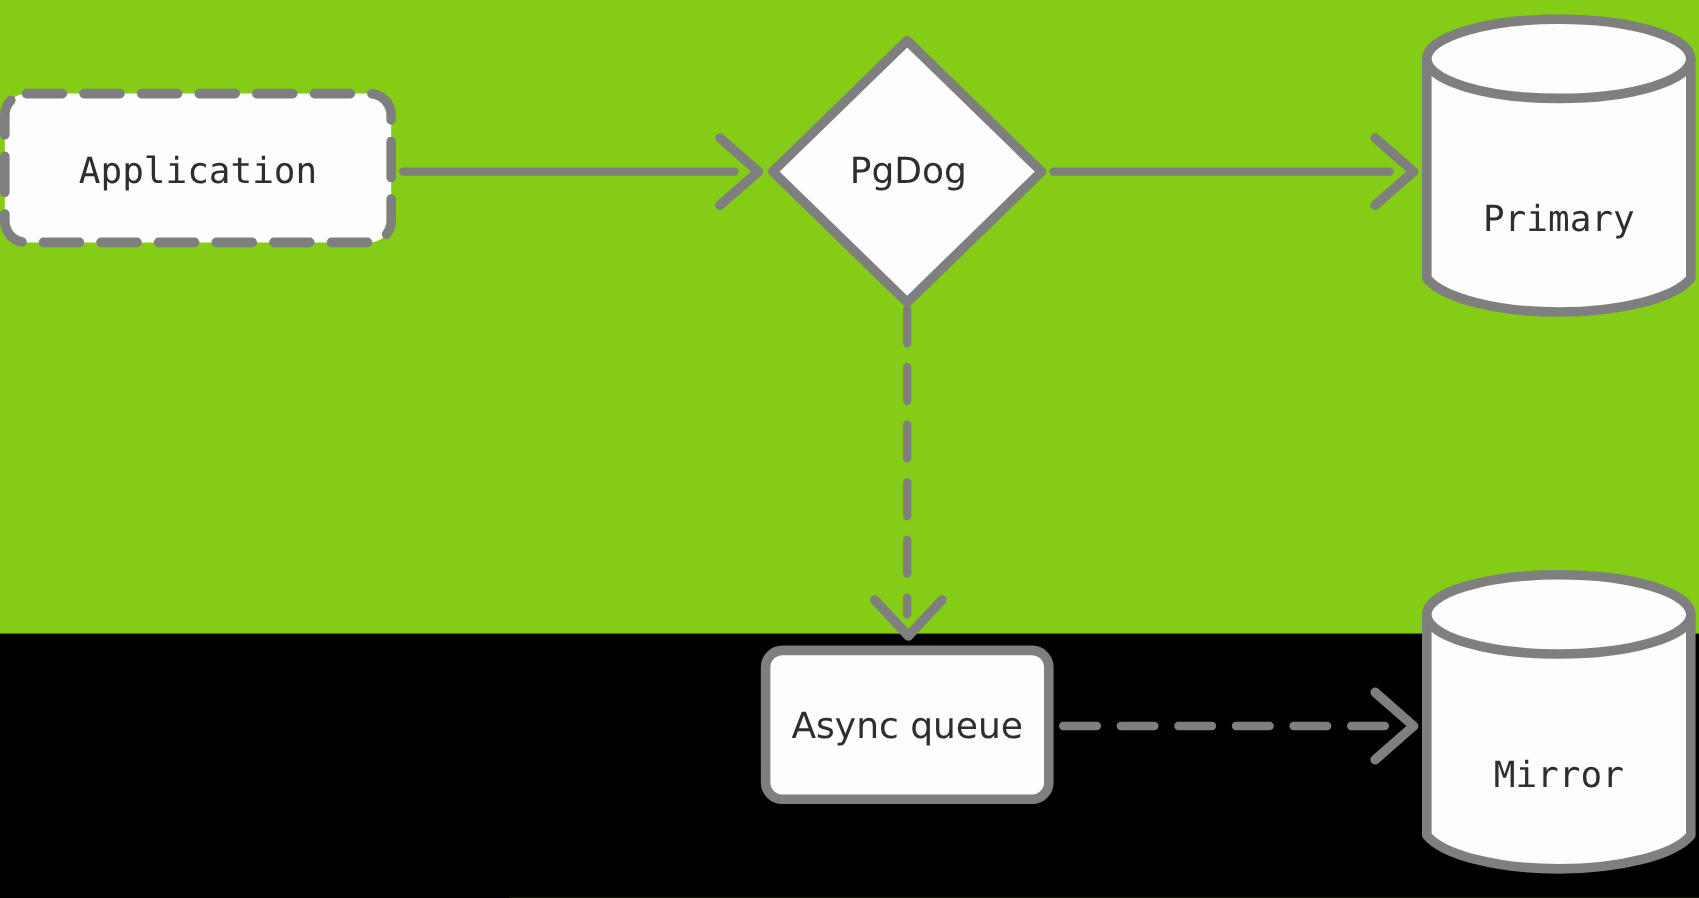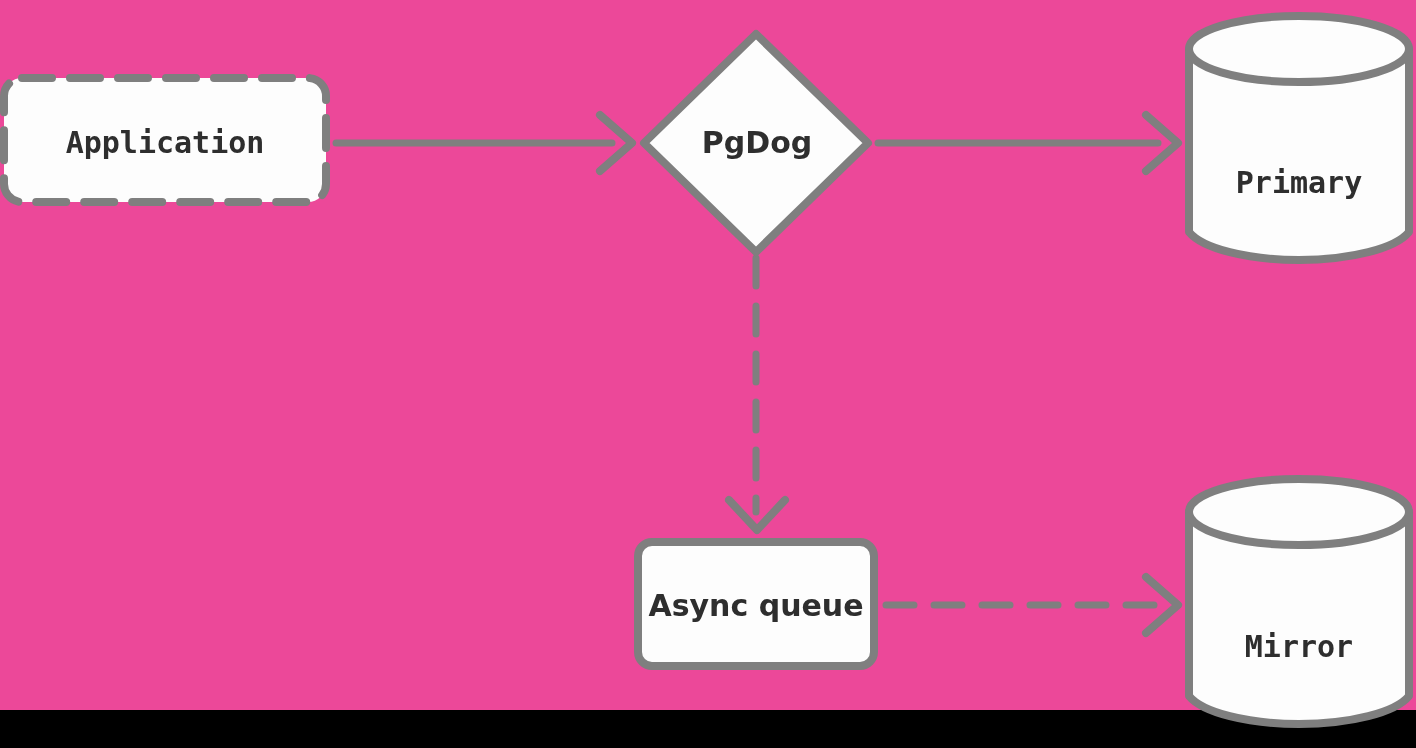--- a/index.html
+++ b/index.html
@@ -9,23 +9,22 @@
   }
   body {
     width: 1416px;
     height: 748px;
     overflow: hidden;
     font-family: "DejaVu Sans Mono", monospace;
   }
   #diagram-root {
     position: relative;
     width: 1416px;
-    height: 710px;
-    background: #ec4899;
-    font-weight: bold;
+    height: 528px;
+    background: #84cc16;
   }
   svg#flow-svg {
     display: block;
     width: 1416px;
     height: 748px;
   }
   .node-shape {
     fill: #fdfdfd;
     stroke: #7f7f7f;
     stroke-width: 8;

